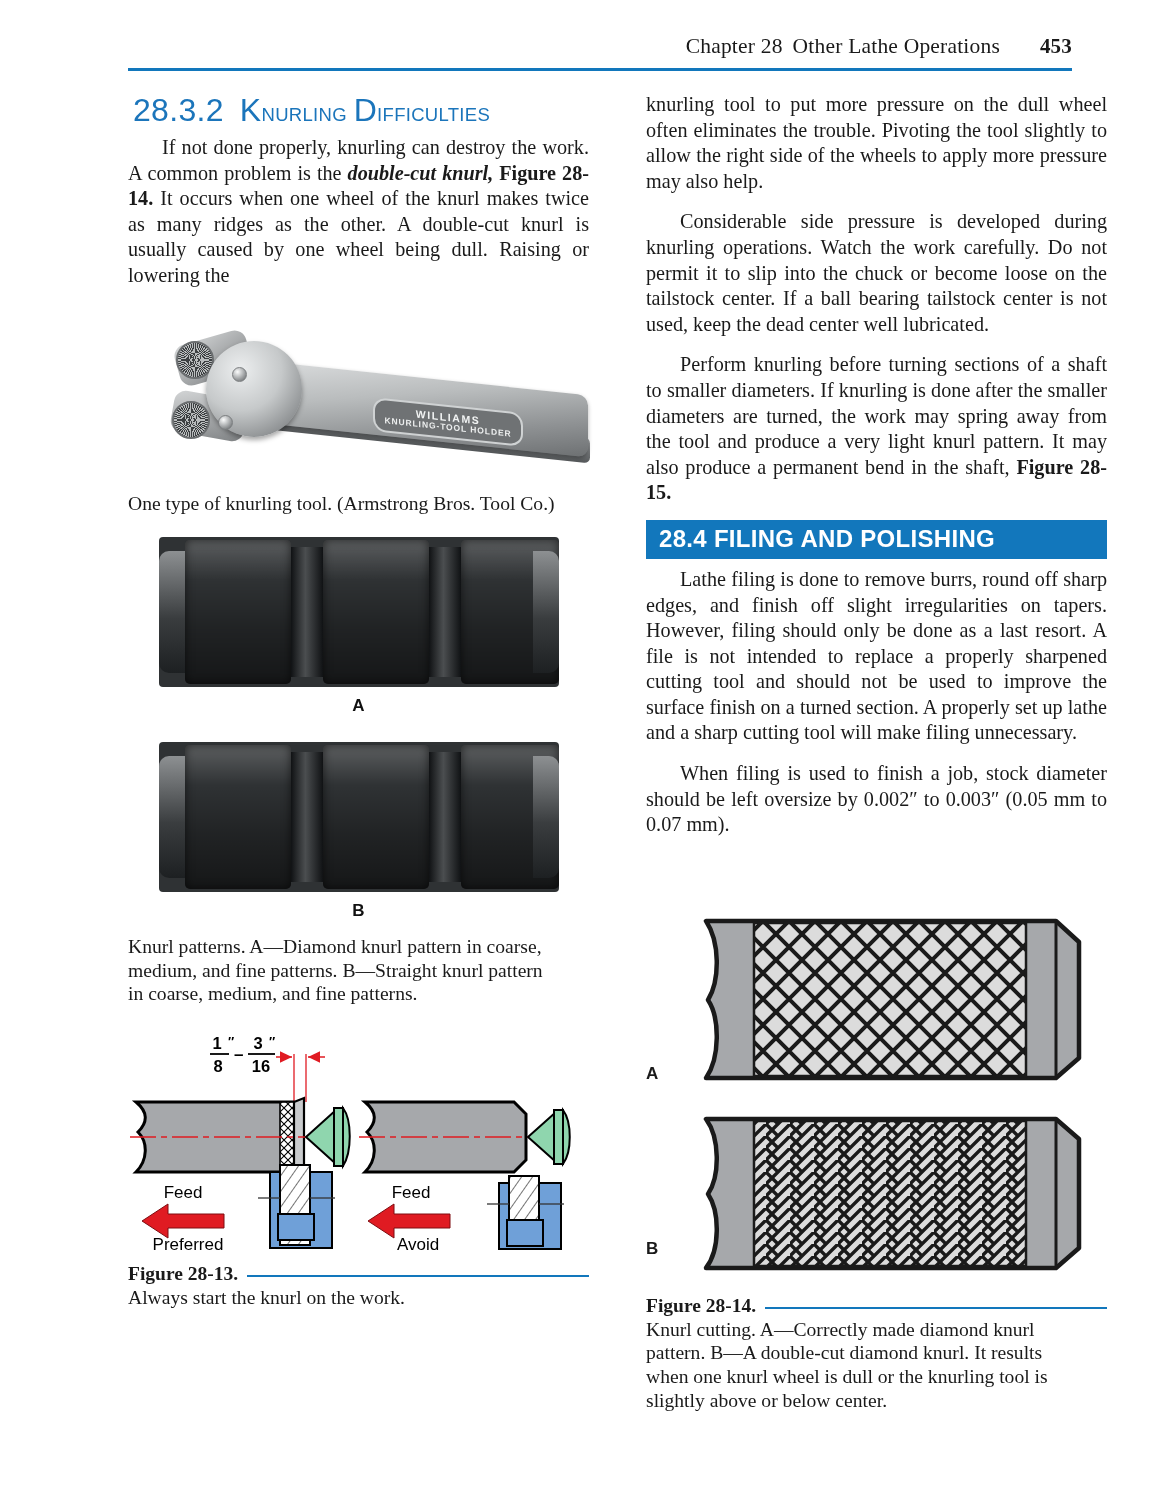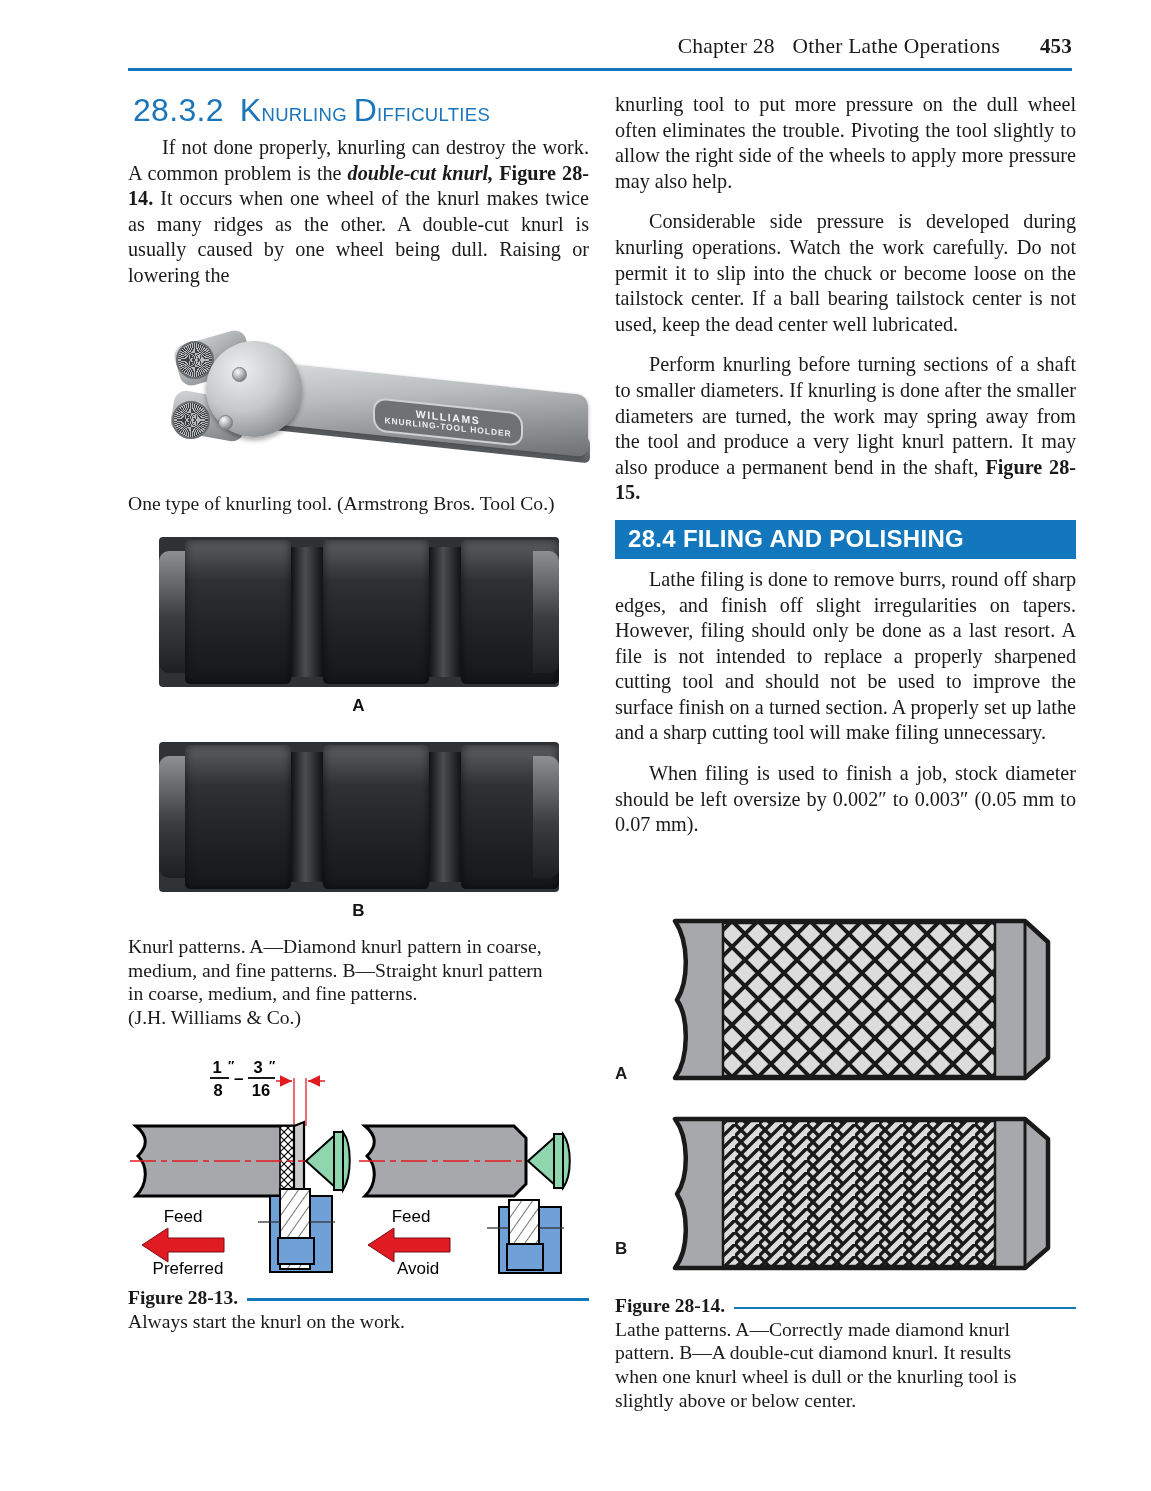--- a/index.html
+++ b/index.html
@@ -24,21 +24,21 @@
     width: 944px;
     height: 34px;
   }
   #running-head .rh-inner {
     display: flex;
     justify-content: flex-end;
     align-items: baseline;
     font-size: 21.5px;
     letter-spacing: 0.2px;
   }
-  #running-head .chap-label { margin-right: 18px; text-align: center; }
+  #running-head .chap-label { margin-right: 10px; text-align: center; }
   #running-head .chap-title { margin-right: 36px; }
   #running-head .page-num {
     font-weight: bold;
     font-size: 21px;
     min-width: 36px;
     text-align: right;
   }
   #head-rule {
     position: absolute;
     left: 128px;
@@ -48,21 +48,21 @@
     background: #1277bc;
   }
 
   
   .column {
     position: absolute;
     top: 92px;
     width: 461px;
   }
   #col-left  { left: 128px; }
-  #col-right { left: 615px; }
+  #col-right { left: 646px; }
 
   
   .sub-heading {
     color: #1b75bb;
     font-family: "Liberation Sans", sans-serif;
     font-size: 23.5px;
     font-weight: normal;
     letter-spacing: 0.3px;
     margin: 0 0 6px 5px;
     white-space: nowrap;
@@ -366,21 +366,20 @@
         <div class="endcap right"></div>
       </div>
       <div class="fig-letter fig-letter-center">B</div>
     </div>
 
     <div class="fig-caption" style="margin-top:14px;">
       <div class="cap-body">
         <div>Knurl patterns. A—Diamond knurl pattern in coarse,</div>
         <div>medium, and fine patterns. B—Straight knurl pattern</div>
         <div>in coarse, medium, and fine patterns.</div>
-        <div>(J.H. Williams &amp; Co.)</div>
       </div>
     </div>
   </div>
 
   <div class="figure-block">
     <div id="fig-2813-art">
       <svg width="461" height="225" viewBox="0 0 461 225" xmlns="http://www.w3.org/2000/svg">
         <defs>
           <pattern id="knurlHatch" width="8" height="8" patternUnits="userSpaceOnUse">
             <rect width="8" height="8" fill="#ffffff"></rect>
@@ -530,20 +529,20 @@
         <div class="kd-letter" style="bottom:18px;">B</div>
       </div>
     </div>
 
     <div class="fig-caption" style="margin-top:6px;">
       <div class="cap-head">
         <span class="cap-num">Figure 28-14.</span>
         <span class="cap-rule"></span>
       </div>
       <div class="cap-body">
-        <div>Lathe patterns. A—Correctly made diamond knurl</div>
+        <div>Knurl cutting. A—Correctly made diamond knurl</div>
         <div>pattern. B—A double-cut diamond knurl. It results</div>
         <div>when one knurl wheel is dull or the knurling tool is</div>
         <div>slightly above or below center.</div>
       </div>
     </div>
   </div>
 </div>
 
 </body></html>

